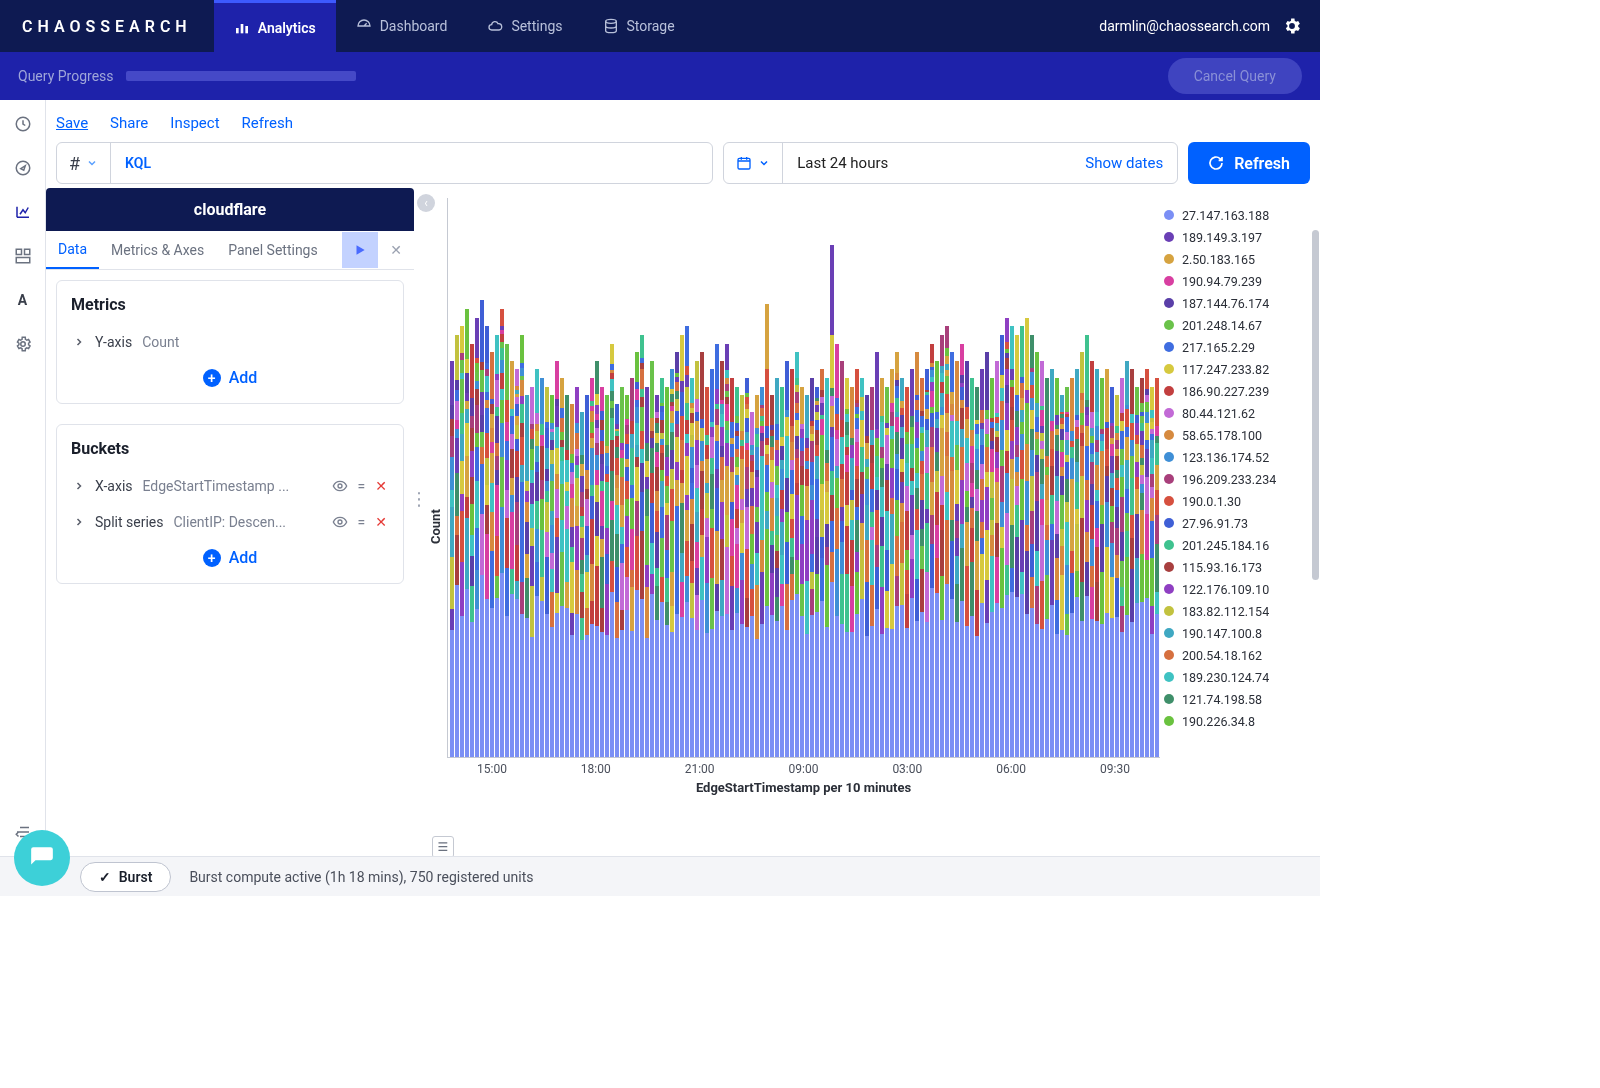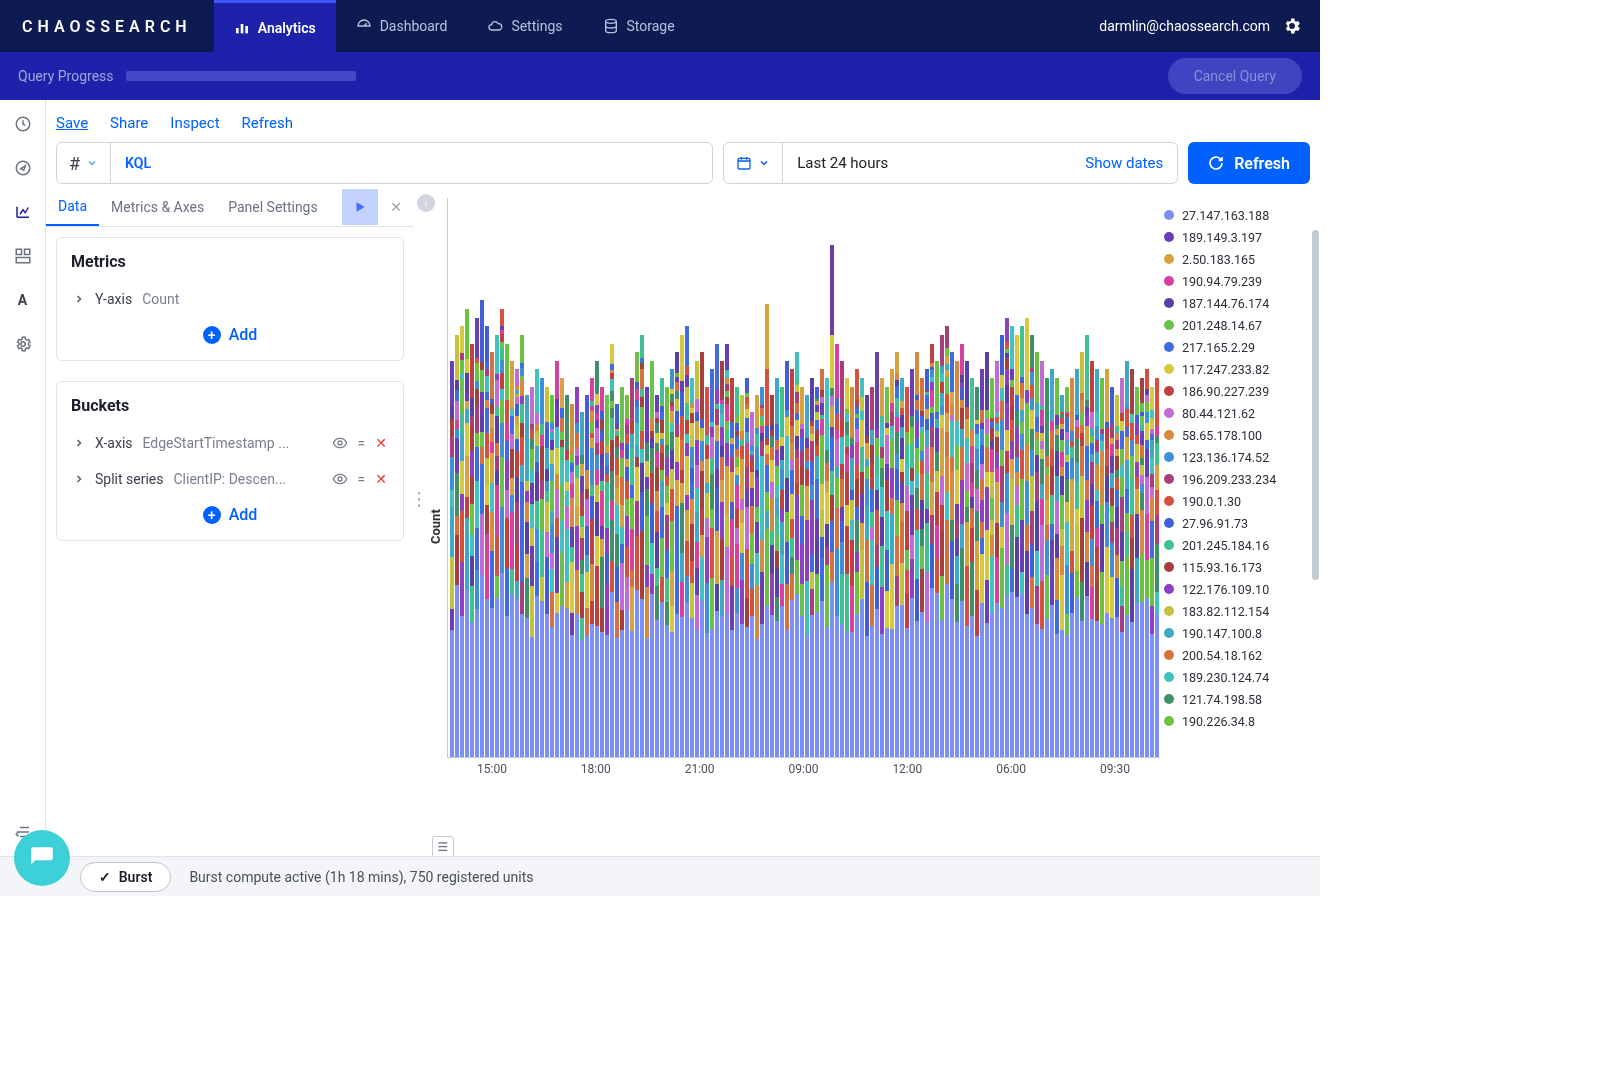--- a/index.html
+++ b/index.html
@@ -201,20 +201,21 @@
         <svg width="16" height="16" viewBox="0 0 24 24" fill="none" stroke="#fff" stroke-width="2.5">
             <path d="M21 12a9 9 0 11-3-6.7L21 8M21 3v5h-5"></path>
           </svg>
         <span>Refresh</span>
       </button>
     </div>
 
 
     <div class="content">
       <div class="leftpanel">
+        <div class="panel-title">cloudflare</div>
         <div class="panel-tabs">
           <div class="panel-tab active">Data</div>
           <div class="panel-tab">Metrics &amp; Axes</div>
           <div class="panel-tab">Panel Settings</div>
           <div class="spacer"></div>
           <div class="panel-play">
               <svg width="14" height="14" viewBox="0 0 24 24" fill="#4a6bff">
                 <path d="M6 4l14 8-14 8z"></path>
               </svg>
             </div>
@@ -2302,24 +2303,25 @@
                   <div class="seg" style="height: 47.1634px; background: rgb(63, 143, 106);"></div>
                   <div class="seg" style="height: 22.9249px; background: rgb(63, 194, 194);"></div>
                   <div class="seg" style="height: 142.543px; background: rgb(123, 143, 245);"></div>
                 </div>
               </div>
             <div class="xticks" id="xticks">
                 <div>15:00</div>
                 <div>18:00</div>
                 <div>21:00</div>
                 <div>09:00</div>
-                <div>12:00</div>
+                <div>03:00</div>
                 <div>06:00</div>
                 <div>09:30</div>
               </div>
+            <div class="xlab">EdgeStartTimestamp per 10 minutes</div>
           </div>
           <div class="legend" id="legend">
               <div class="legend-item">
                 <span class="dot" style="background:#7b8ff5"></span>
                 <span>27.147.163.188</span>
               </div>
               <div class="legend-item">
                 <span class="dot" style="background:#6a3fb5"></span>
                 <span>189.149.3.197</span>
               </div>

